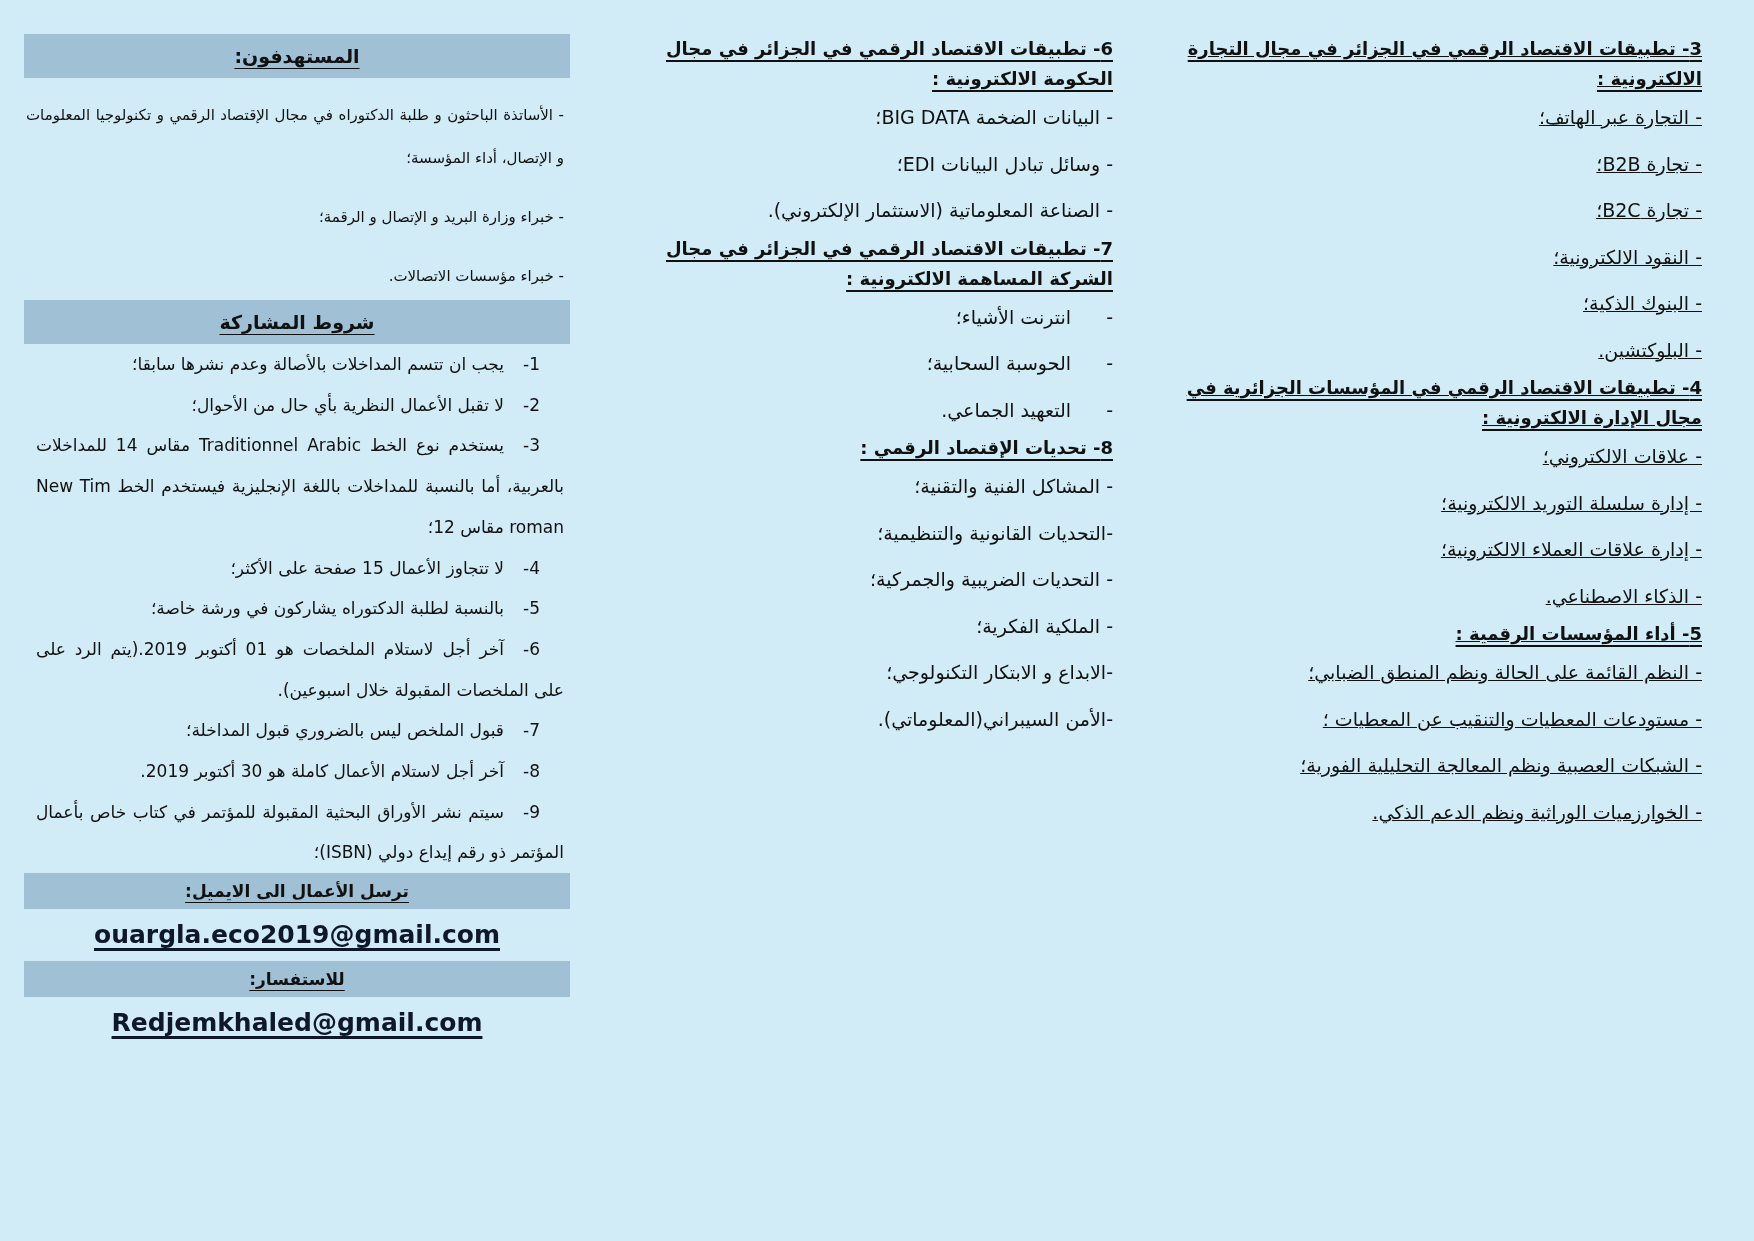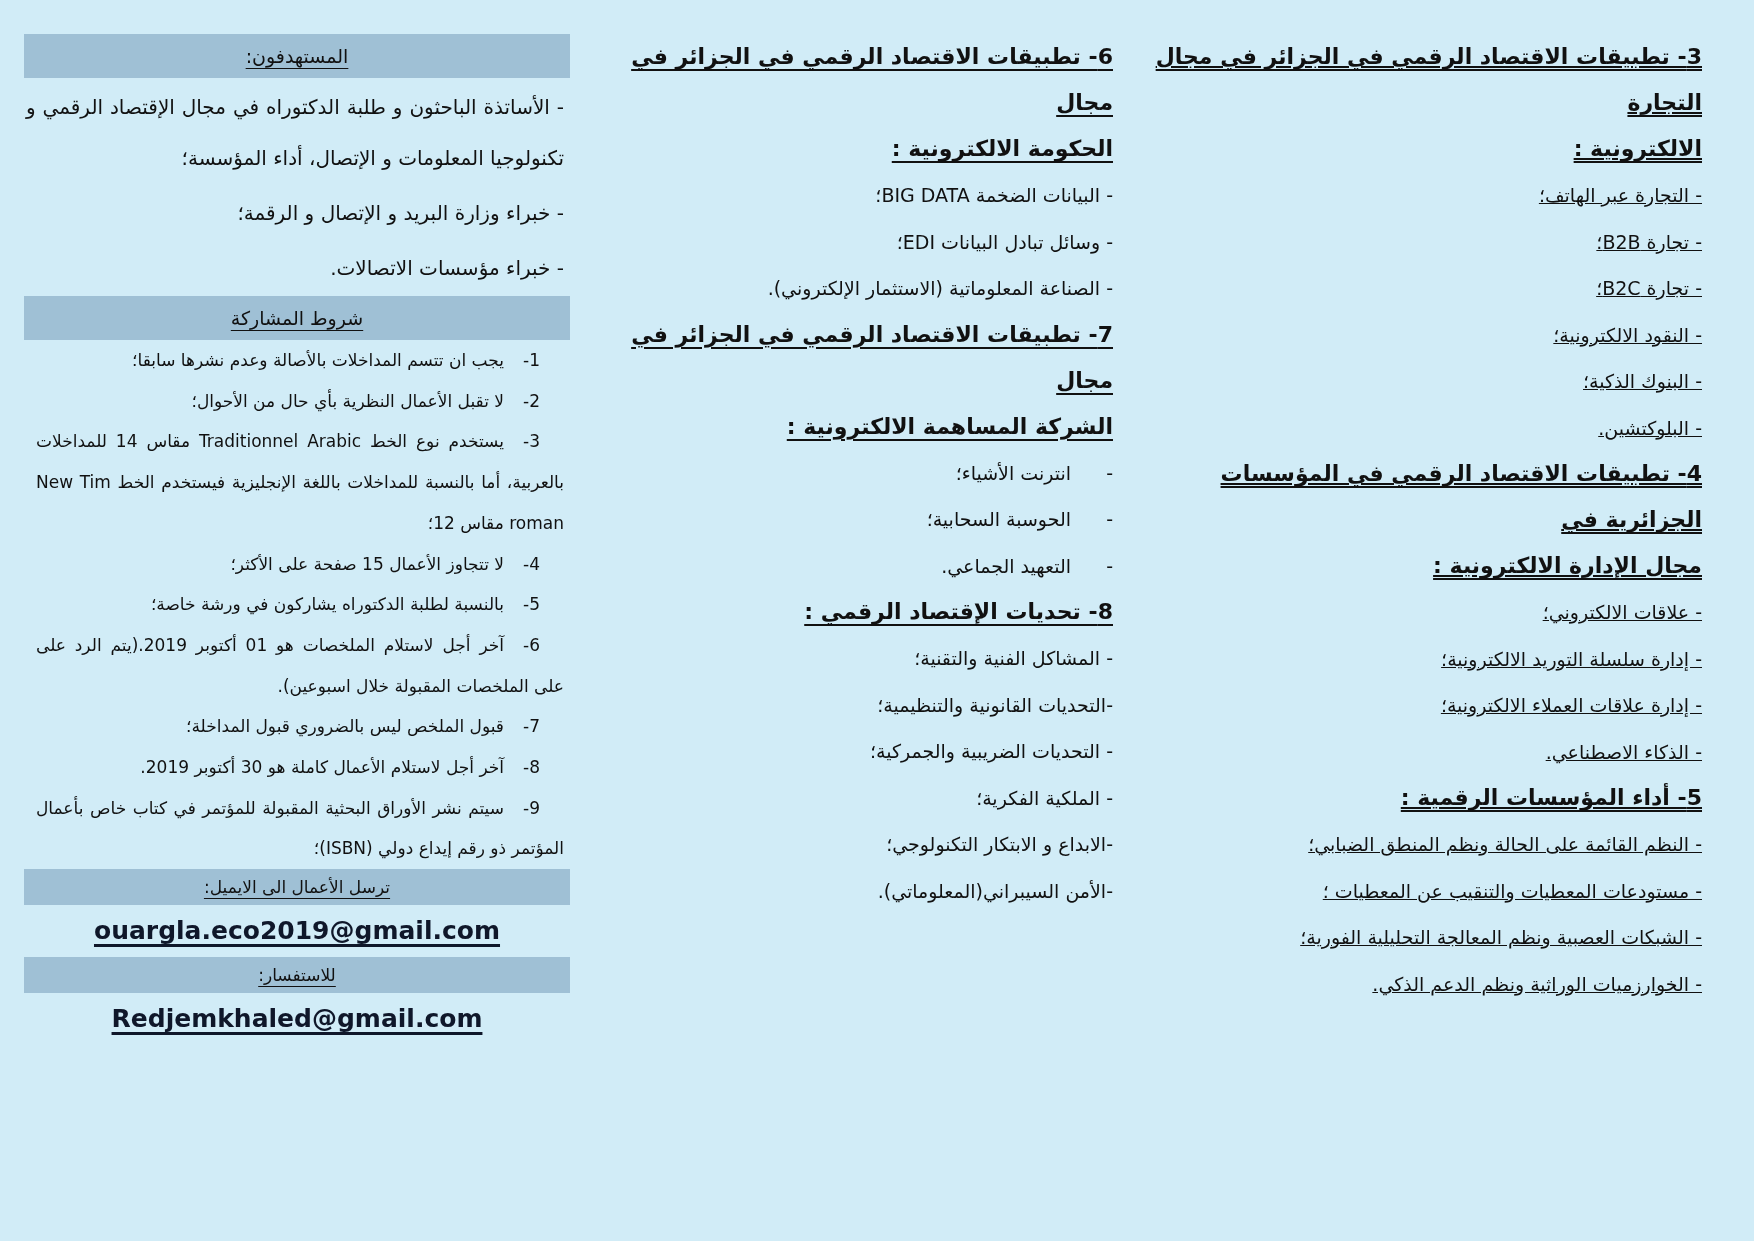--- a/index.html
+++ b/index.html
@@ -22,49 +22,49 @@
     }
     
     .col-right { left: 1140px; width: 562px; text-decoration: underline; }
     
     .col-mid { left: 628px; width: 485px; }
     
     .col-left { left: 24px; width: 546px; }
 
     .heading {
       font-weight: bold;
-      font-size: 22px;
-      line-height: 46px;
+      font-size: 18px;
+      line-height: 30px;
       text-decoration: underline;
       text-underline-offset: 5px;
       text-decoration-thickness: 2px;
       text-align: right;
     }
     .heading span { display: block; }
     .item {
       font-size: 19px;
       line-height: 46.5px;
       white-space: nowrap;
     }
     .item.indent .dash { display: inline-block; width: 42px; }
 
     .bar {
       background: #9fc0d5;
       height: 44px;
       display: flex; align-items: center; justify-content: center;
-      font-weight: normal;
+      font-weight: bold;
       font-size: 19px;
       text-decoration: underline;
       text-underline-offset: 5px;
     }
     .bar.small { height: 36px; font-size: 17px; }
     .left-text {
-      font-size: 20px;
-      line-height: 51px;
-      padding: 4px 6px 0 2px;
+      font-size: 15px;
+      line-height: 43px;
+      padding: 16px 6px 0 2px;
     }
     .left-text.just { text-align: justify; text-align-last: right; }
     .cond {
       font-size: 17px;
       line-height: 40.7px;
       padding: 0 6px 0 2px;
       text-align: justify;
       text-align-last: right;
       margin-left: 10px;
     }

